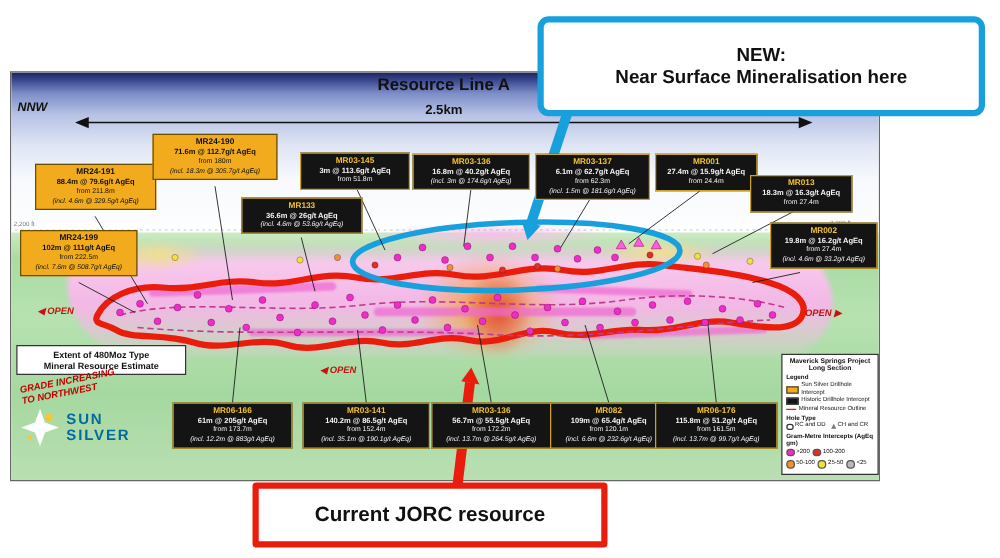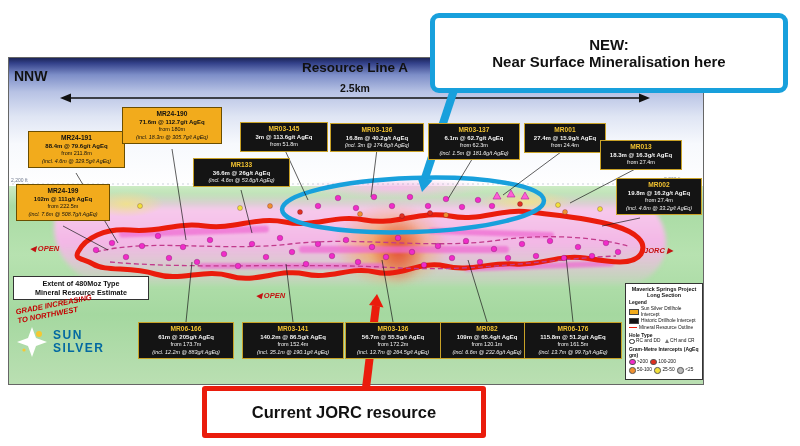--- a/index.html
+++ b/index.html
@@ -25,21 +25,21 @@
   .s1{left:110px;top:170px;width:150px;height:7px;transform:rotate(-2deg);}
   .s2{left:290px;top:188px;width:210px;height:7px;}
   .s3{left:420px;top:172px;width:125px;height:6px;transform:rotate(2deg);}
   .s4{left:190px;top:205px;width:185px;height:6px;}
   .s5{left:455px;top:205px;width:150px;height:6px;transform:rotate(-2deg);}
   
   .overlay{position:absolute;left:0;top:0;width:800px;height:446px;z-index:2;pointer-events:none;}
   
   #labels-layer{position:absolute;left:0;top:0;width:800px;height:446px;z-index:3;pointer-events:none;}
   .lbl{position:absolute;z-index:3;}
-  .nnw{left:14px;top:68px;font-size:14px;font-weight:bold;}
+  .nnw{left:14px;top:81px;font-size:10px;font-weight:bold;font-style:italic;}
   .sec-title{left:255px;top:60px;width:200px;text-align:center;font-size:13.5px;font-weight:bold;}
   .scale-lbl{left:320px;top:82px;width:70px;text-align:center;font-size:10.5px;font-weight:bold;}
   .elev{font-size:5px;color:#55617a;opacity:.85;}
   .elevL{left:11px;top:177px;}
   .elevR{left:664px;top:176px;}
   
   .dh{position:absolute;font-size:6px;line-height:1.3;padding:2px 3px;text-align:center;border:1px solid #7a5a00;box-sizing:border-box;}
   .dh .dh-id{font-weight:bold;font-size:6.6px;}
   .dh.sunsilver{background:#f2ab1c;color:#101010;border-color:#6b4e00;}
   .dh.historic{background:#141414;color:#f4f4f4;border-color:#c9a227;}
@@ -292,21 +292,21 @@
         <div class="dh-incl">(incl. 6.6m @ 232.6g/t AgEq)</div>
       </div>
       <div class="dh historic" style="left: 524px; top: 322px; width: 98px;">
         <div class="dh-id">MR06-176</div>
         <div class="dh-grade">115.8m @ 51.2g/t AgEq</div>
         <div class="dh-from">from 161.5m</div>
         <div class="dh-incl">(incl. 13.7m @ 99.7g/t AgEq)</div>
       </div>
       <div class="open-lbl" style="left: 30px; top: 244px;">◀ OPEN</div>
       <div class="open-lbl" style="left: 256px; top: 291px;">◀ OPEN</div>
-      <div class="open-lbl" style="left: 644px; top: 246px;">JORC ▶</div>
+      <div class="open-lbl" style="left: 644px; top: 246px;">OPEN ▶</div>
     </div>
 
   <div class="extent-box">
     <div>Extent of 480Moz Type</div>
     <div>Mineral Resource Estimate</div>
   </div>
 
   <div class="grade-note">
     <div>GRADE INCREASING</div>
     <div>TO NORTHWEST</div>

